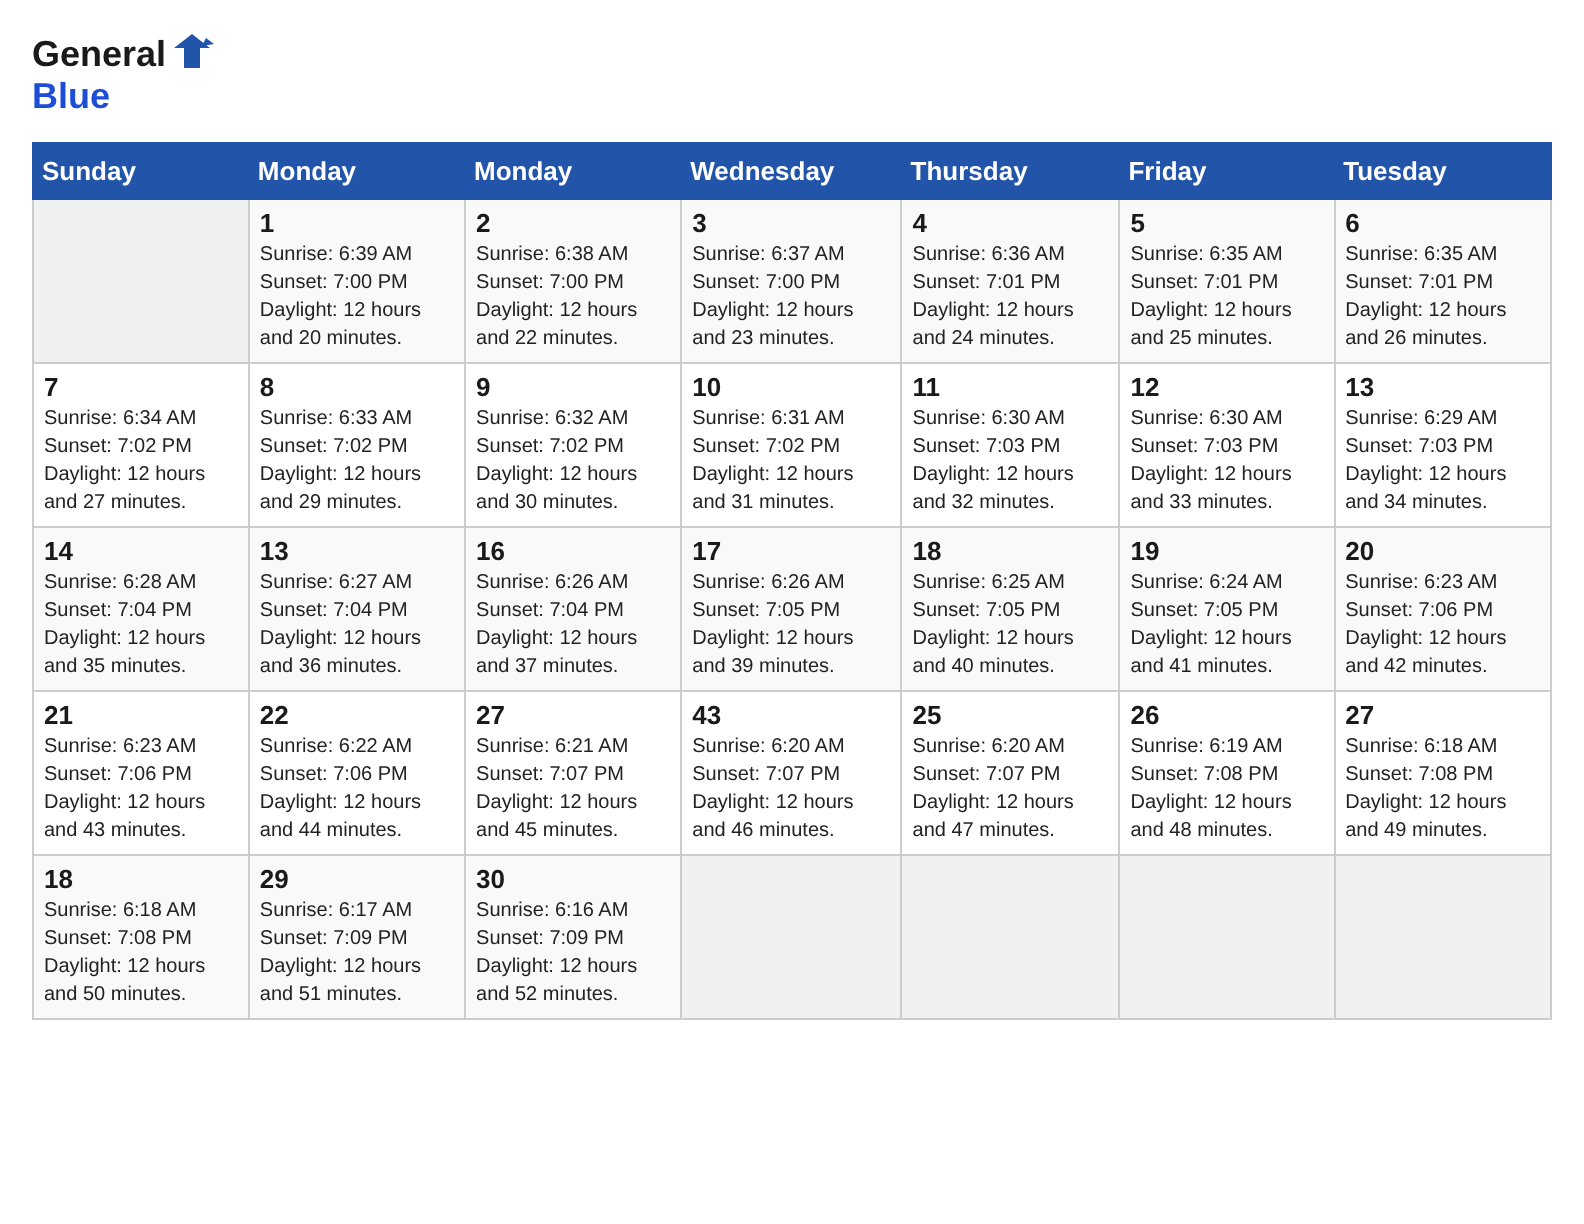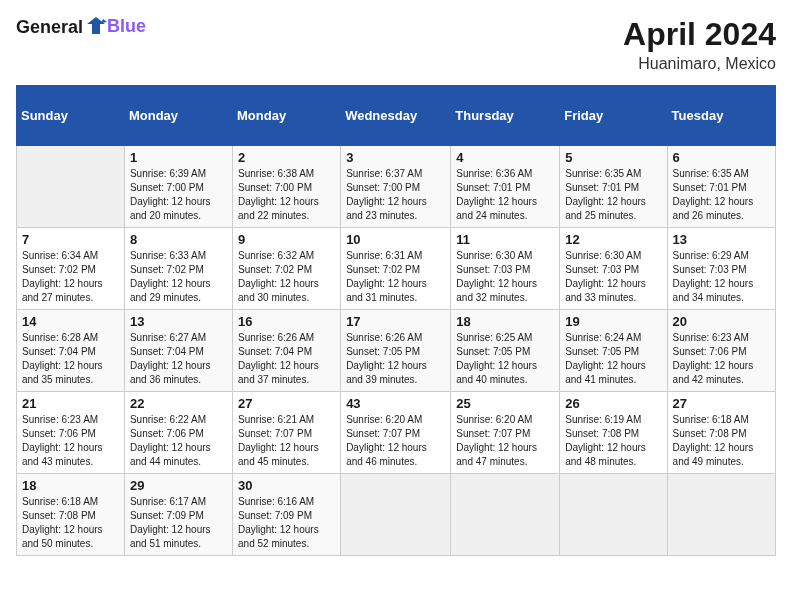--- a/index.html
+++ b/index.html
@@ -11,20 +11,21 @@
       padding: 16px;
     }
     .header-area {
       display: flex;
       justify-content: space-between;
       align-items: flex-start;
       margin-bottom: 12px;
     }
     .logo {
       display: flex;
+      flex-direction: column;
       align-items: flex-start;
     }
     .logo-row {
       display: flex;
       align-items: center;
     }
     .title-area {
       text-align: right;
     }
     .month-title {
@@ -38,21 +39,21 @@
       margin-top: 2px;
     }
     table {
       width: 100%;
       border-collapse: collapse;
       font-size: 11px;
     }
     thead tr th {
       background: #2255aa;
       color: #fff;
-      padding: 22px 4px;
+      padding: 6px 4px;
       text-align: left;
       font-size: 13px;
       font-weight: bold;
       border: 1px solid #2255aa;
     }
     tbody tr td {
       border: 1px solid #ccc;
       padding: 4px 5px;
       vertical-align: top;
       width: 113px;
@@ -87,26 +88,22 @@
 <div class="header-area">
   <div class="logo">
     <div class="logo-row">
       <span style="font-size:18px;font-weight:bold;color:#1a1a1a;">General</span>
       <svg width="22" height="22" viewBox="0 0 22 22" style="margin-left:2px;vertical-align:middle;">
         <polygon points="11,1 20,8 15,8 15,18 7,18 7,8 2,8" fill="#2255aa"></polygon>
         <polygon points="18,3 22,6 16,7" fill="#2255aa"></polygon>
       </svg>
     </div>
     <div>
-      <span style="font-size:18px;font-weight:bold;color:#8b5cf6;">Blue</span>
+      <span style="font-size:18px;font-weight:bold;color:#1d4ed8;">Blue</span>
     </div>
-  </div>
-  <div class="title-area">
-    <div class="month-title">April 2024</div>
-    <div class="subtitle">Huanimaro, Mexico</div>
   </div>
 </div>
 
 <table>
   <thead>
     <tr>
     <th>Sunday</th>
         <th>Monday</th>
         <th>Monday</th>
         <th>Wednesday</th>

